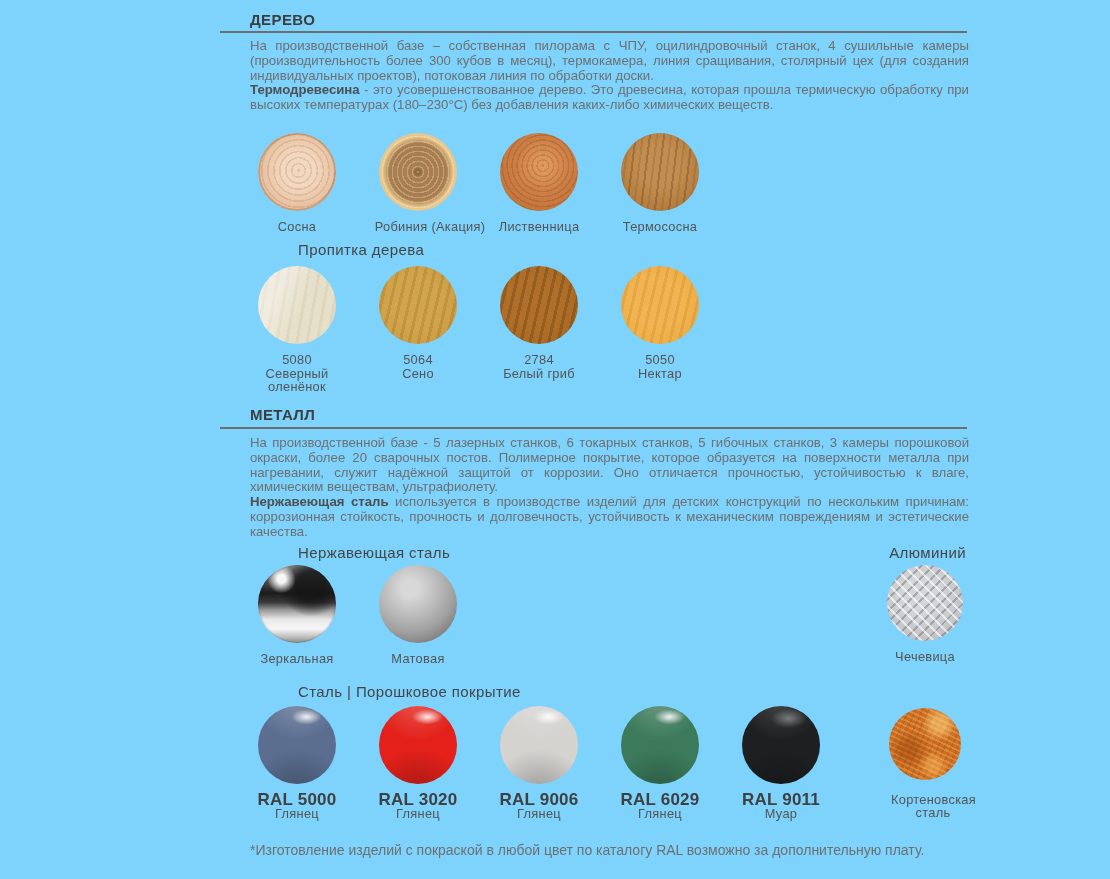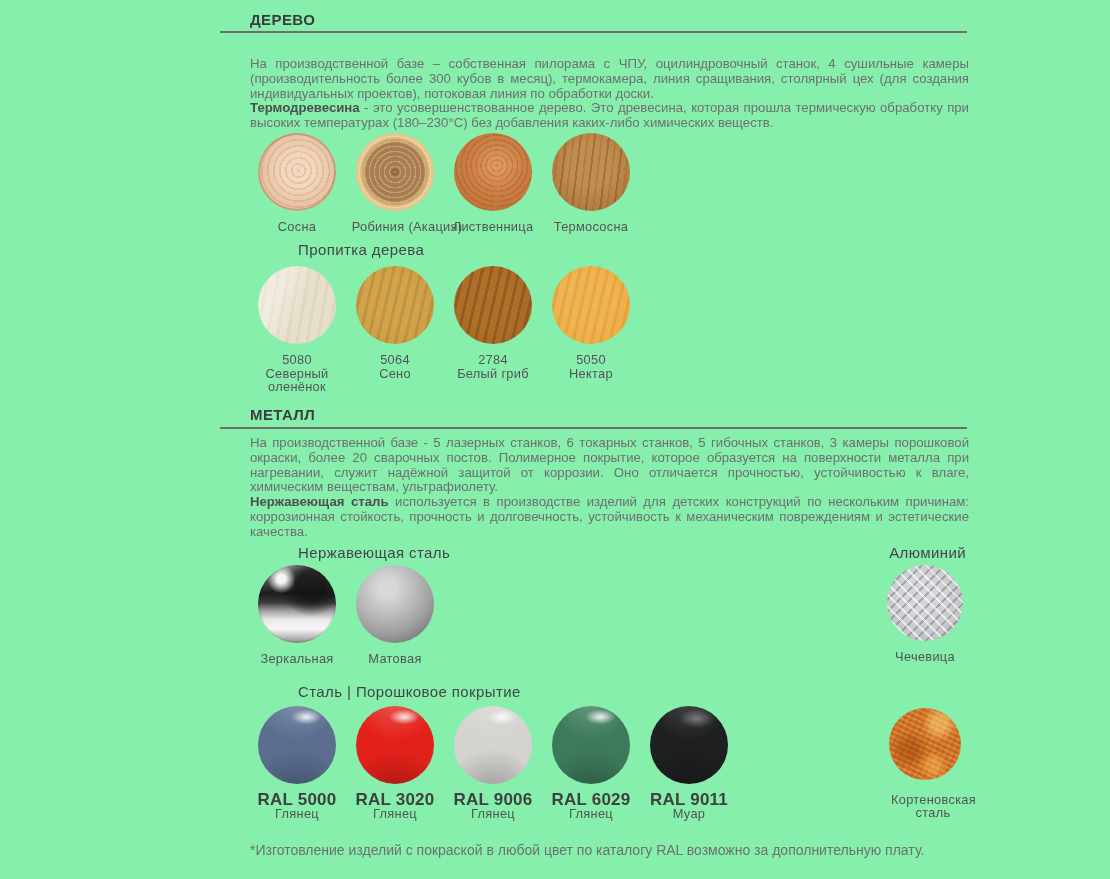--- a/index.html
+++ b/index.html
@@ -1,35 +1,35 @@
 <!DOCTYPE html>
 <html lang="ru"><head>
 <meta charset="utf-8">
 <style>
   html,body{margin:0;padding:0;background:#ffffff;}
   .page{
-    position:relative;width:1110px;height:879px;background:#86efac;overflow:hidden;
+    position:relative;width:1110px;height:879px;background:#7dd3fc;overflow:hidden;
     font-family:"Liberation Sans","DejaVu Sans",sans-serif;
   }
   
   .section-title{
     position:absolute;font-size:15px;font-weight:bold;color:#3c3d3f;
     letter-spacing:.4px;white-space:nowrap;
   }
   .rule{position:absolute;height:2px;background:#6e6e6e;}
   .subheading{
     position:absolute;font-size:15px;color:#454547;letter-spacing:.4px;white-space:nowrap;margin-left:48px;
   }
   
   .para-block{position:absolute;width:719px;font-size:13.2px;line-height:14.8px;
     color:#6e6f71;text-align:justify;}
   .para-block p{margin:0;}
   .lead{font-weight:bold;color:#4e4f51;}
   
-  .row{position:absolute;display:flex;width:719px;}
+  .row{position:absolute;display:flex;width:719px;gap:23px;}
   .slot{width:98px;flex:0 0 98px;display:flex;flex-direction:column;align-items:center;}
   .slot.right{margin-left:auto;width:84px;flex:0 0 84px;}
   .circle{width:78px;height:78px;border-radius:50%;flex:0 0 auto;}
   .swatch-label{margin-top:9px;font-size:12.8px;line-height:13px;color:#545456;
     letter-spacing:.3px;text-align:center;}
   .swatch-code{margin-top:9px;font-size:17px;line-height:13px;color:#3f4042;
     font-weight:bold;letter-spacing:.2px;text-align:center;}
   .swatch-sub{margin-top:2px;font-size:12.8px;line-height:12.5px;color:#545456;
     letter-spacing:.3px;text-align:center;}
   .head-row{position:absolute;display:flex;justify-content:space-between;width:716px;}
@@ -124,21 +124,21 @@
   .footnote{position:absolute;font-size:14px;color:#6e6f71;}
 </style>
 </head>
 <body>
 
 <div class="page">
 
   <div class="section-title" style="left:250px;top:11px;">ДЕРЕВО</div>
   <div class="rule" style="left:220px;top:31px;width:747px;"></div>
 
-  <div class="para-block" style="left:250px;top:57px;">
+  <div class="para-block" style="left:250px;top:39px;">
     <p>На производственной базе – собственная пилорама с ЧПУ, оцилиндровочный станок, 4 сушильные камеры (производительность более 300 кубов в месяц), термокамера, линия сращивания, столярный цех (для создания индивидуальных проектов), потоковая линия по обработки доски.</p>
     <p><span class="lead">Термодревесина</span><span> - это усовершенствованное дерево. Это древесина, которая прошла термическую обработку при высоких температурах (180–230°С) без добавления каких-либо химических веществ.</span></p>
   </div>
 
   <div class="row" style="left:248px;top:133px;">
     <div class="slot">
       <div class="circle c-sosna" style="--base: #e8c3a4;"></div>
       <div class="swatch-label">Сосна</div>
     </div>
     <div class="slot">

